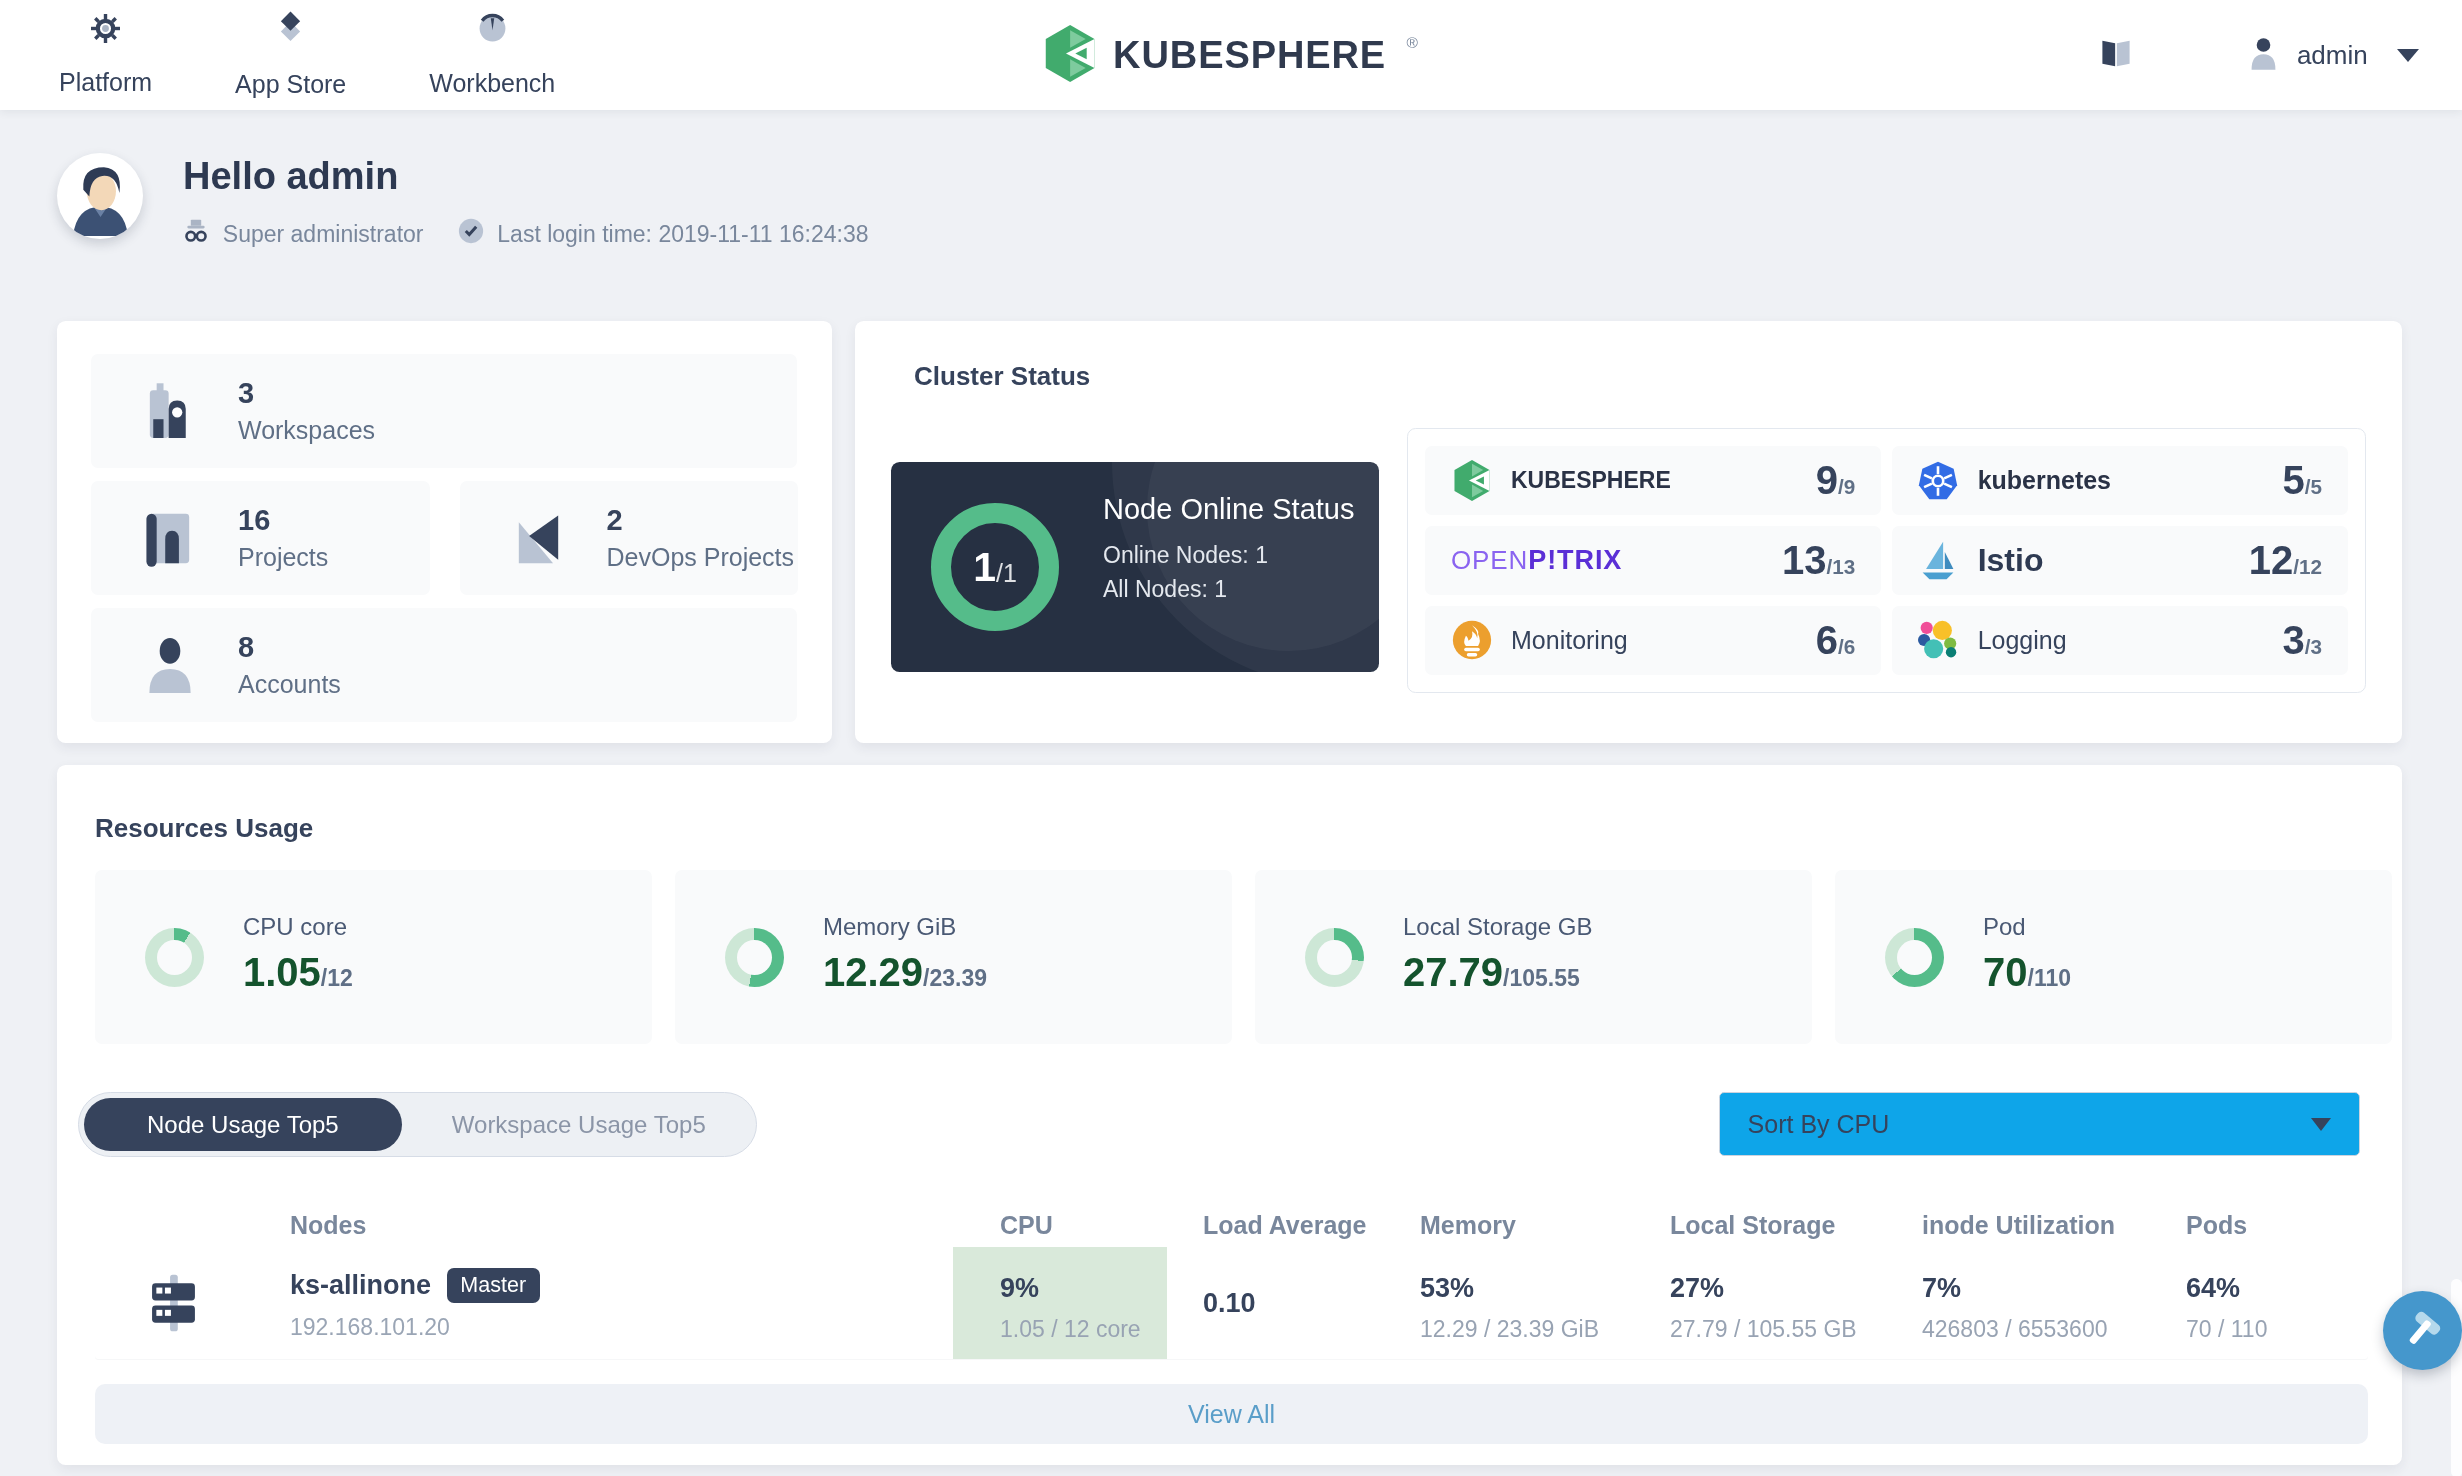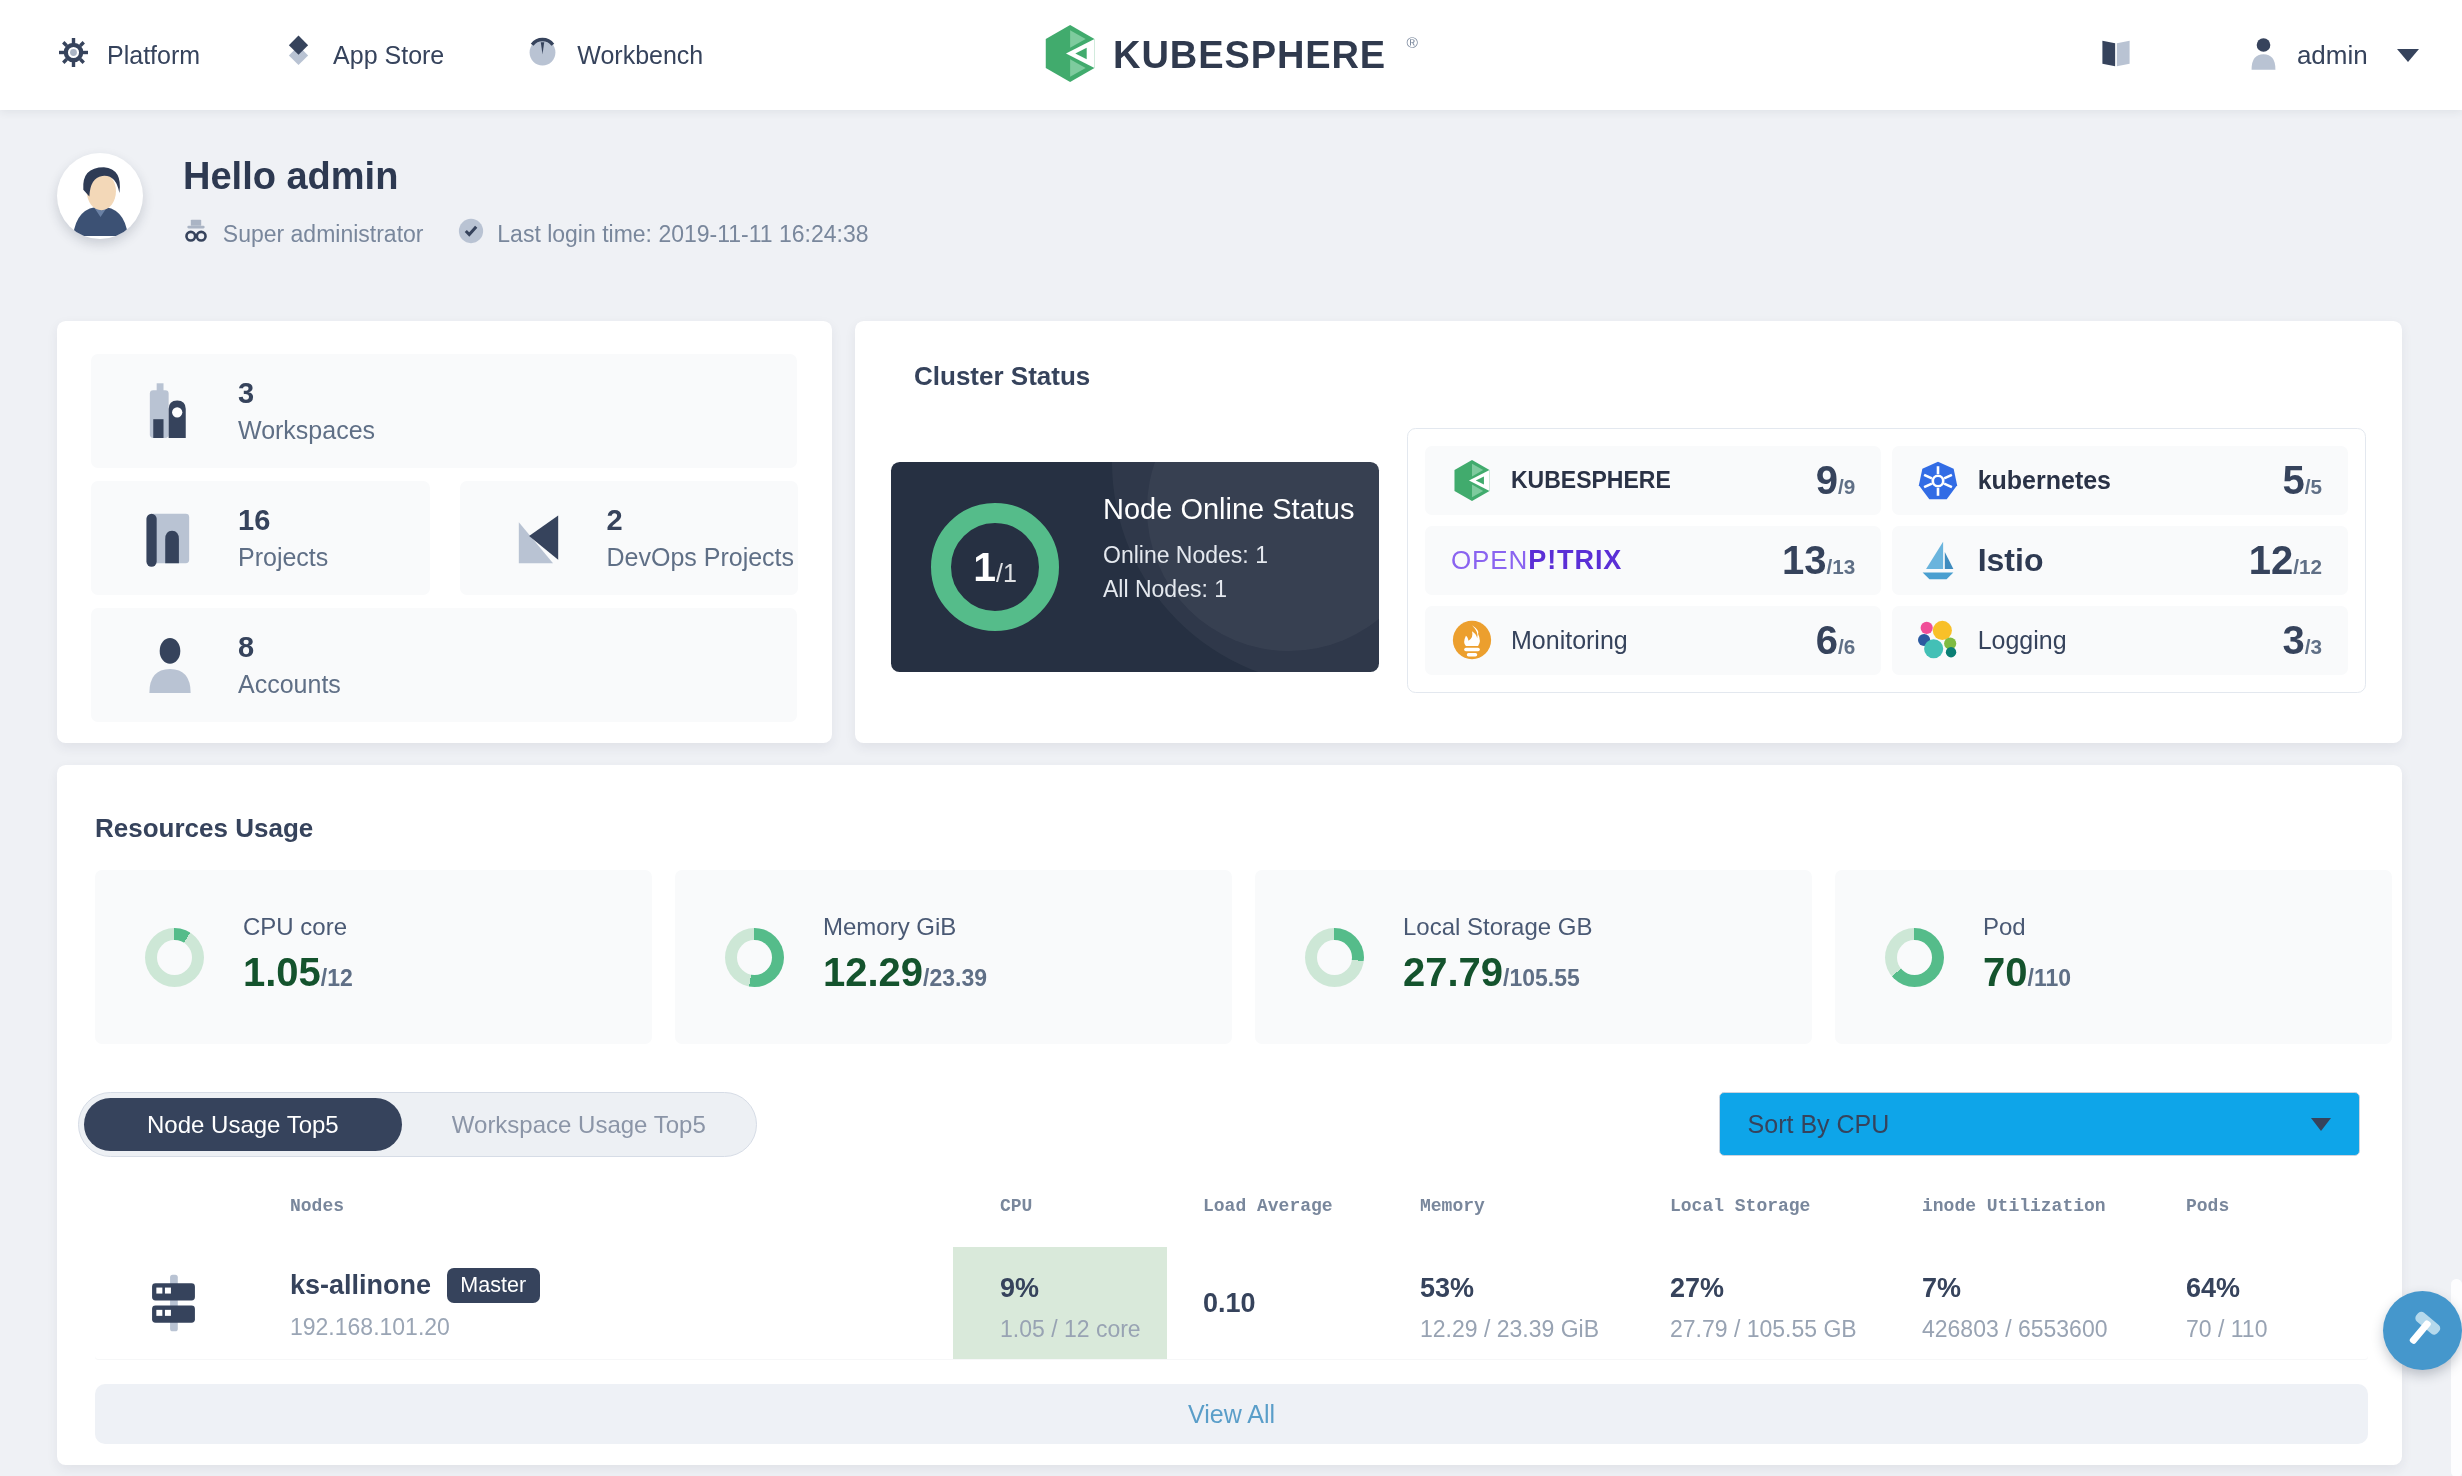--- a/index.html
+++ b/index.html
@@ -10,21 +10,21 @@
     font-family:"Liberation Sans","DejaVu Sans",sans-serif;
     color:#36435c;
   }
   
   .topbar {
     position:absolute; top:0; left:0; width:2462px; height:110px;
     background:#ffffff; box-shadow:0 1.7px 8.6px rgba(36,46,66,.08);
     display:flex; align-items:center; z-index:5;
   }
   .nav-left { display:flex; align-items:center; gap:83px; padding-left:59px; }
-  .nav-item { display:flex; align-items:center; gap:19px; font-size:25px; font-weight:500; color:#36435c; cursor:pointer; }
+  .nav-item { display:flex; align-items:center; gap:19px; font-size:25px; font-weight:500; color:#36435c; cursor:pointer;flex-direction:column; }
   .brand { position:absolute; left:50%; top:0; height:110px; transform:translateX(-50%);
     display:flex; align-items:center; gap:17px; }
   .brand-text { font-size:38px; font-weight:700; letter-spacing:0.9px; color:#303a4e; }
   .brand-reg { font-size:15.5px; color:#79879c; vertical-align:top; position:relative; top:-12px; margin-left:3.4px; font-weight:400;}
   .nav-right { margin-left:auto; display:flex; align-items:center; gap:38px; padding-right:43px; }
   .user-group { display:flex; align-items:center; gap:19px; margin-left:78px; cursor:pointer; }
   .user-name { font-size:26px; color:#36435c; }
   .caret-down { width:0; height:0; border-left:11.2px solid transparent; border-right:11.2px solid transparent; border-top:13.8px solid #36435c; margin-left:10.3px; }
   
   .hello { position:absolute; left:57px; top:153px; display:flex; align-items:flex-start; gap:40px; }
@@ -93,21 +93,21 @@
     background:#edf0f4; border-radius:33px; display:flex; align-items:center; }
   .tab-active { width:318px; height:53px; margin-left:5.2px; background:#36435c; border-radius:27px;
     color:#fff; font-size:24px; display:flex; align-items:center; justify-content:center; cursor:pointer; }
   .tab-inactive { flex:1; text-align:center; font-size:24px; color:#8b95a7; cursor:pointer; }
   .sort-select { position:absolute; left:1662px; top:327px; width:641px; height:64px; background:#0ea5e9;
     border:1.7px solid #ccd3de; border-radius:5.2px; display:flex; align-items:center; padding:0 27.6px;
     font-size:25px; color:#36435c; cursor:pointer; }
   .sort-select .caret-down { margin-left:auto; border-left-width:10.3px; border-right-width:10.3px; border-top-width:13px; }
   
   .thead { position:absolute; left:38px; top:431px; width:2273px; height:48px; }
-  .thead span { position:absolute; top:0; font-size:18px; font-weight:600; color:#79879c;font-family:Liberation Mono, monospace; }
+  .thead span { position:absolute; top:15px; font-size:25px; font-weight:600; color:#79879c; }
   .trow { position:absolute; left:38px; top:482px; width:2273px; height:112px; background:#fff;
     border-radius:3.4px; box-shadow:0 0.9px 0 rgba(36,46,66,.04); cursor:pointer; }
   .c-nodes  { left:195px; } .c-cpu { left:905px; } .c-load { left:1108px; }
   .c-mem { left:1325px; } .c-store { left:1575px; } .c-inode { left:1827px; } .c-pods { left:2091px; }
   .row-icon { position:absolute; left:50px; top:26px; }
   .node-name-wrap { position:absolute; left:195px; top:20.7px; display:flex; align-items:center; gap:15.5px; }
   .node-name { font-size:27px; font-weight:700; color:#36435c; }
   .badge { background:#36435c; color:#fff; font-size:21.5px; padding:5.2px 13.8px; border-radius:6.9px; }
   .row-ip { position:absolute; left:195px; top:67px; font-size:23px; color:#9aa5b5; }
   .cpu-cell { position:absolute; left:858px; top:0; width:214px; height:112px; background:#d9e9da; }

